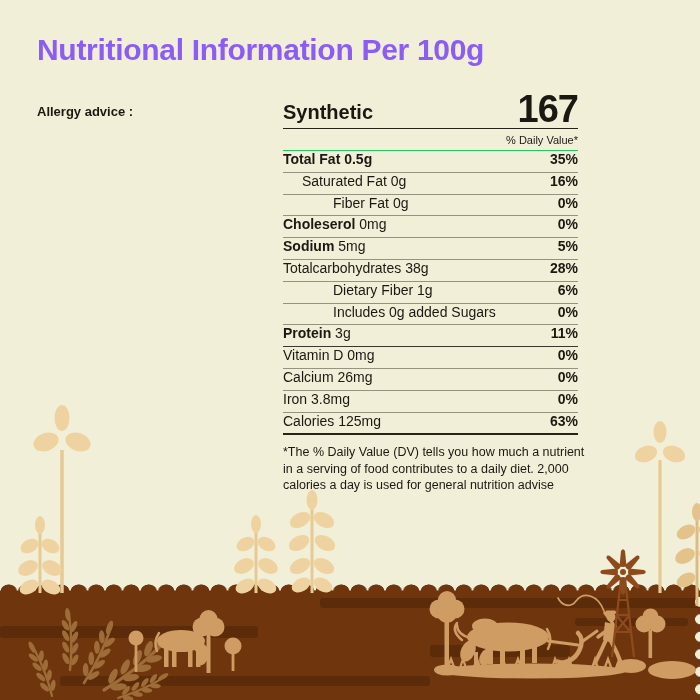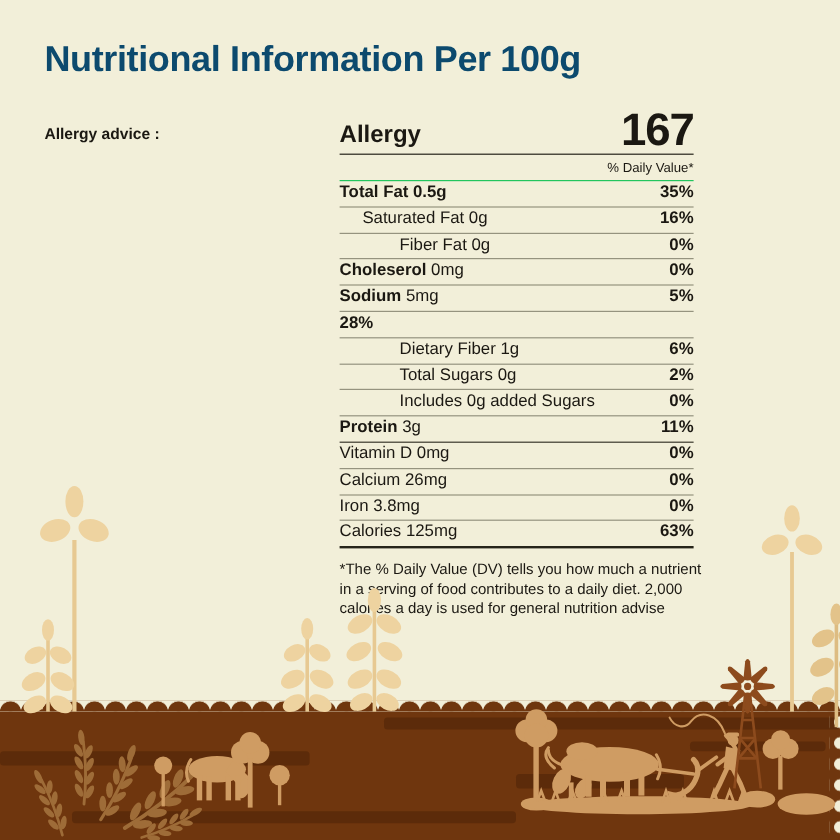--- a/index.html
+++ b/index.html
@@ -3,21 +3,21 @@
 <meta charset="utf-8">
 <style>
   html,body{margin:0;padding:0;}
   .canvas{
     position:relative;width:700px;height:700px;overflow:hidden;
     background:#f2efd9;font-family:"Liberation Sans",sans-serif;color:#1b1812;
   }
   
   .title{
     position:absolute;left:37px;top:33px;width:560px;
-    font-size:30px;font-weight:800;color:#0c4a6e;letter-spacing:-.3px;
+    font-size:30px;font-weight:800;color:#8b5cf6;letter-spacing:-.3px;
   }
   
   .allergy{position:absolute;left:37px;top:103px;width:178px;font-size:13px;line-height:1.38;}
   .allergy .hd{font-weight:700;margin-bottom:1px;}
   
   .facts{position:absolute;left:283px;top:90px;width:295px;}
   .cal-row{display:flex;justify-content:space-between;align-items:flex-end;
     height:37px;border-bottom:1.6px solid #262419;padding-bottom:1px;}
   .cal-lbl{font-size:20px;font-weight:700;padding-bottom:3px;}
   .cal-val{font-size:38px;font-weight:800;line-height:.95;letter-spacing:-1px;}
@@ -54,21 +54,21 @@
 <div class="canvas">
 
   <div class="title">Nutritional Information Per 100g</div>
 
   <div class="allergy">
     <div class="hd">Allergy advice :</div>
   </div>
 
   <div class="facts">
     <div class="cal-row">
-      <span class="cal-lbl">Allergy</span>
+      <span class="cal-lbl">Synthetic</span>
       <span class="cal-val">167</span>
     </div>
     <div class="dv-head">% Daily Value*</div>
 
     <div class="row">
         <span class="lbl"><b>Total Fat 0.5g</b><span></span></span>
         <span class="pct">35%</span>
       </div>
     <div class="row ind1">
         <span class="lbl"><b></b><span>Saturated Fat 0g</span></span>
@@ -80,29 +80,26 @@
       </div>
     <div class="row">
         <span class="lbl"><b>Choleserol</b><span> 0mg</span></span>
         <span class="pct">0%</span>
       </div>
     <div class="row">
         <span class="lbl"><b>Sodium</b><span> 5mg</span></span>
         <span class="pct">5%</span>
       </div>
     <div class="row">
+        <span class="lbl"><b></b><span>Totalcarbohydrates 38g</span></span>
         <span class="pct">28%</span>
       </div>
     <div class="row ind2">
         <span class="lbl"><b></b><span>Dietary Fiber 1g</span></span>
         <span class="pct">6%</span>
-      </div>
-    <div class="row ind2">
-        <span class="lbl"><b></b><span>Total Sugars 0g</span></span>
-        <span class="pct">2%</span>
       </div>
     <div class="row ind2">
         <span class="lbl"><b></b><span>Includes 0g added Sugars</span></span>
         <span class="pct">0%</span>
       </div>
     <div class="row sep-dark">
         <span class="lbl"><b>Protein</b><span> 3g</span></span>
         <span class="pct">11%</span>
       </div>
     <div class="row">

